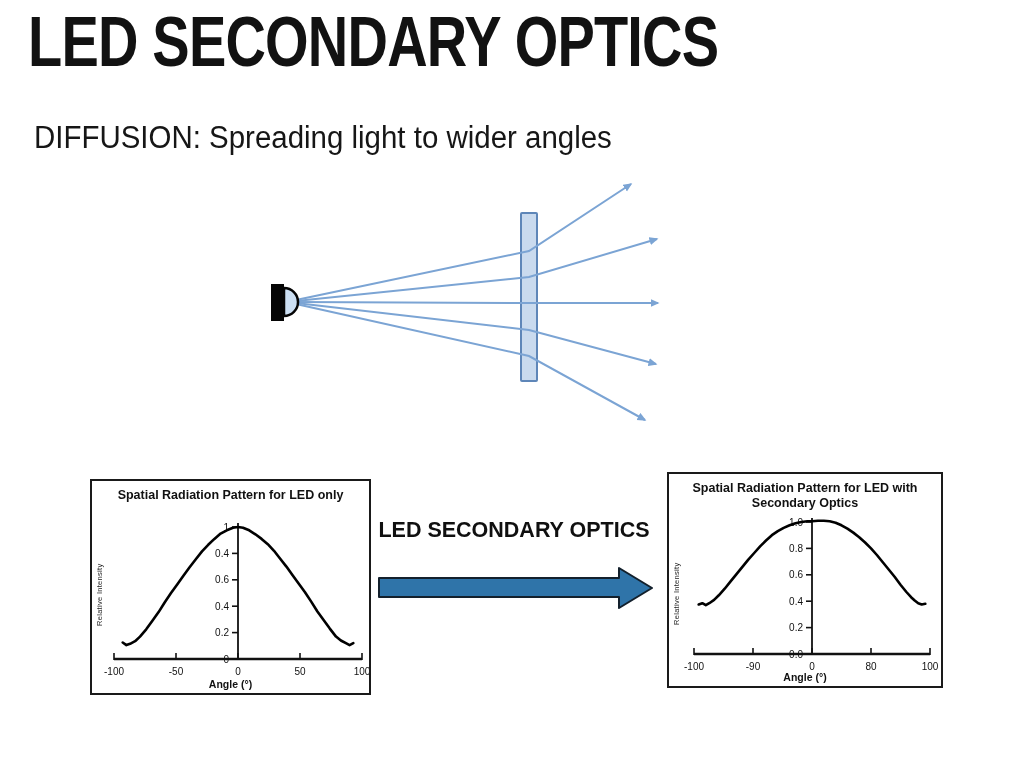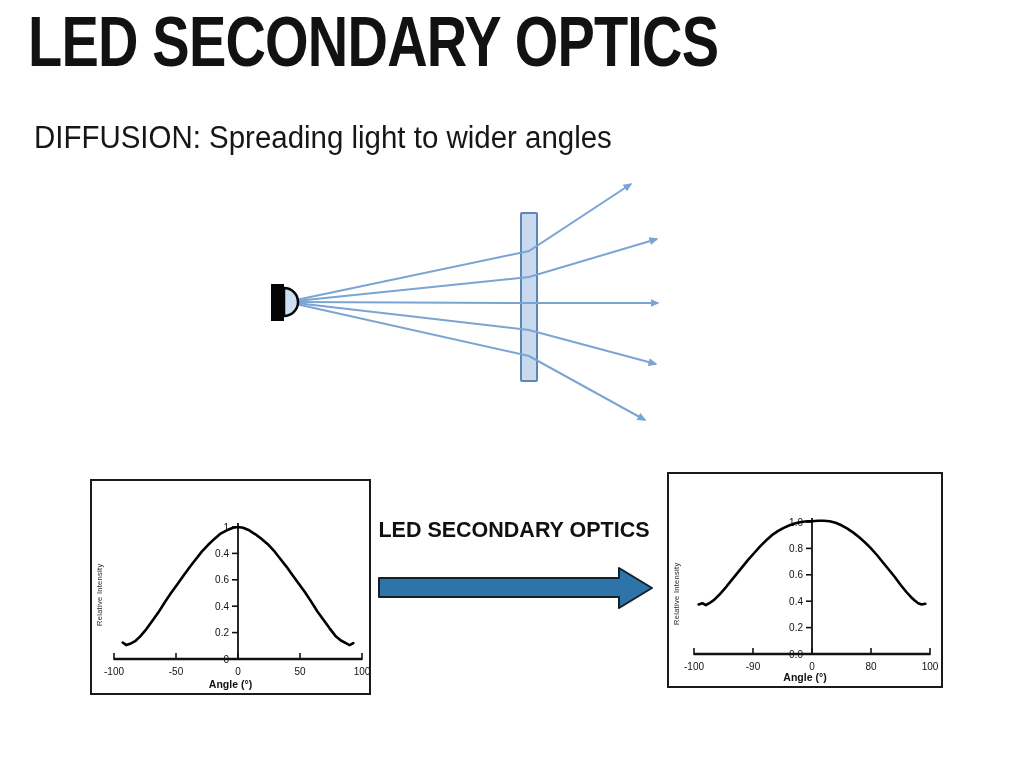--- a/index.html
+++ b/index.html
@@ -69,20 +69,21 @@
     <polyline points="296,304 529,356 645,420" marker-end="url(#rayhead)"></polyline>
   </g>
 
   <g>
     <path d="M 284,288 A 14,14 0 0 1 284,316 Z" fill="#CCDFF3" stroke="#050505" stroke-width="2.5"></path>
     <rect x="271" y="284" width="13" height="37" fill="#050505"></rect>
   </g>
 </svg>
 
 <div class="chart-box chart-box-left">
+  <div class="chart-title" style="width:250px;">Spatial Radiation Pattern for LED only</div>
   <div class="chart-ylabel">Relative Intensity</div>
   <svg id="plot0" class="plot-svg" width="277" height="212" xmlns="http://www.w3.org/2000/svg">
       <line x1="22" y1="178" x2="270" y2="178" stroke="#111" stroke-width="2.5"></line>
       <line x1="22" y1="172" x2="22" y2="179" stroke="#111" stroke-width="1.6"></line>
       <text x="22" y="194" text-anchor="middle" font-size="10" fill="#111">-100</text>
       <line x1="84" y1="172" x2="84" y2="179" stroke="#111" stroke-width="1.6"></line>
       <text x="84" y="194" text-anchor="middle" font-size="10" fill="#111">-50</text>
       <line x1="146" y1="172" x2="146" y2="179" stroke="#111" stroke-width="1.6"></line>
       <text x="146" y="194" text-anchor="middle" font-size="10" fill="#111">0</text>
       <line x1="208" y1="172" x2="208" y2="179" stroke="#111" stroke-width="1.6"></line>
@@ -106,20 +107,21 @@
     </svg>
   <div class="chart-xlabel">Angle (°)</div>
 </div>
 
 <div class="transform-label">LED SECONDARY OPTICS</div>
 <svg class="block-arrow-svg" width="280" height="48" xmlns="http://www.w3.org/2000/svg">
   <polygon points="3,14 243,14 243,4 276,24 243,44 243,33 3,33" fill="#2F74A9" stroke="#13202C" stroke-width="2" stroke-linejoin="round"></polygon>
 </svg>
 
 <div class="chart-box chart-box-right">
+  <div class="chart-title" style="width:228px;">Spatial Radiation Pattern for LED with Secondary Optics</div>
   <div class="chart-ylabel" style="top:52px;">Relative Intensity</div>
   <svg id="plot1" class="plot-svg" width="272" height="212" xmlns="http://www.w3.org/2000/svg">
       <line x1="25" y1="180" x2="261" y2="180" stroke="#111" stroke-width="2.5"></line>
       <line x1="25" y1="174" x2="25" y2="181" stroke="#111" stroke-width="1.6"></line>
       <text x="25" y="196" text-anchor="middle" font-size="10" fill="#111">-100</text>
       <line x1="84" y1="174" x2="84" y2="181" stroke="#111" stroke-width="1.6"></line>
       <text x="84" y="196" text-anchor="middle" font-size="10" fill="#111">-90</text>
       <line x1="143" y1="174" x2="143" y2="181" stroke="#111" stroke-width="1.6"></line>
       <text x="143" y="196" text-anchor="middle" font-size="10" fill="#111">0</text>
       <line x1="202" y1="174" x2="202" y2="181" stroke="#111" stroke-width="1.6"></line>

